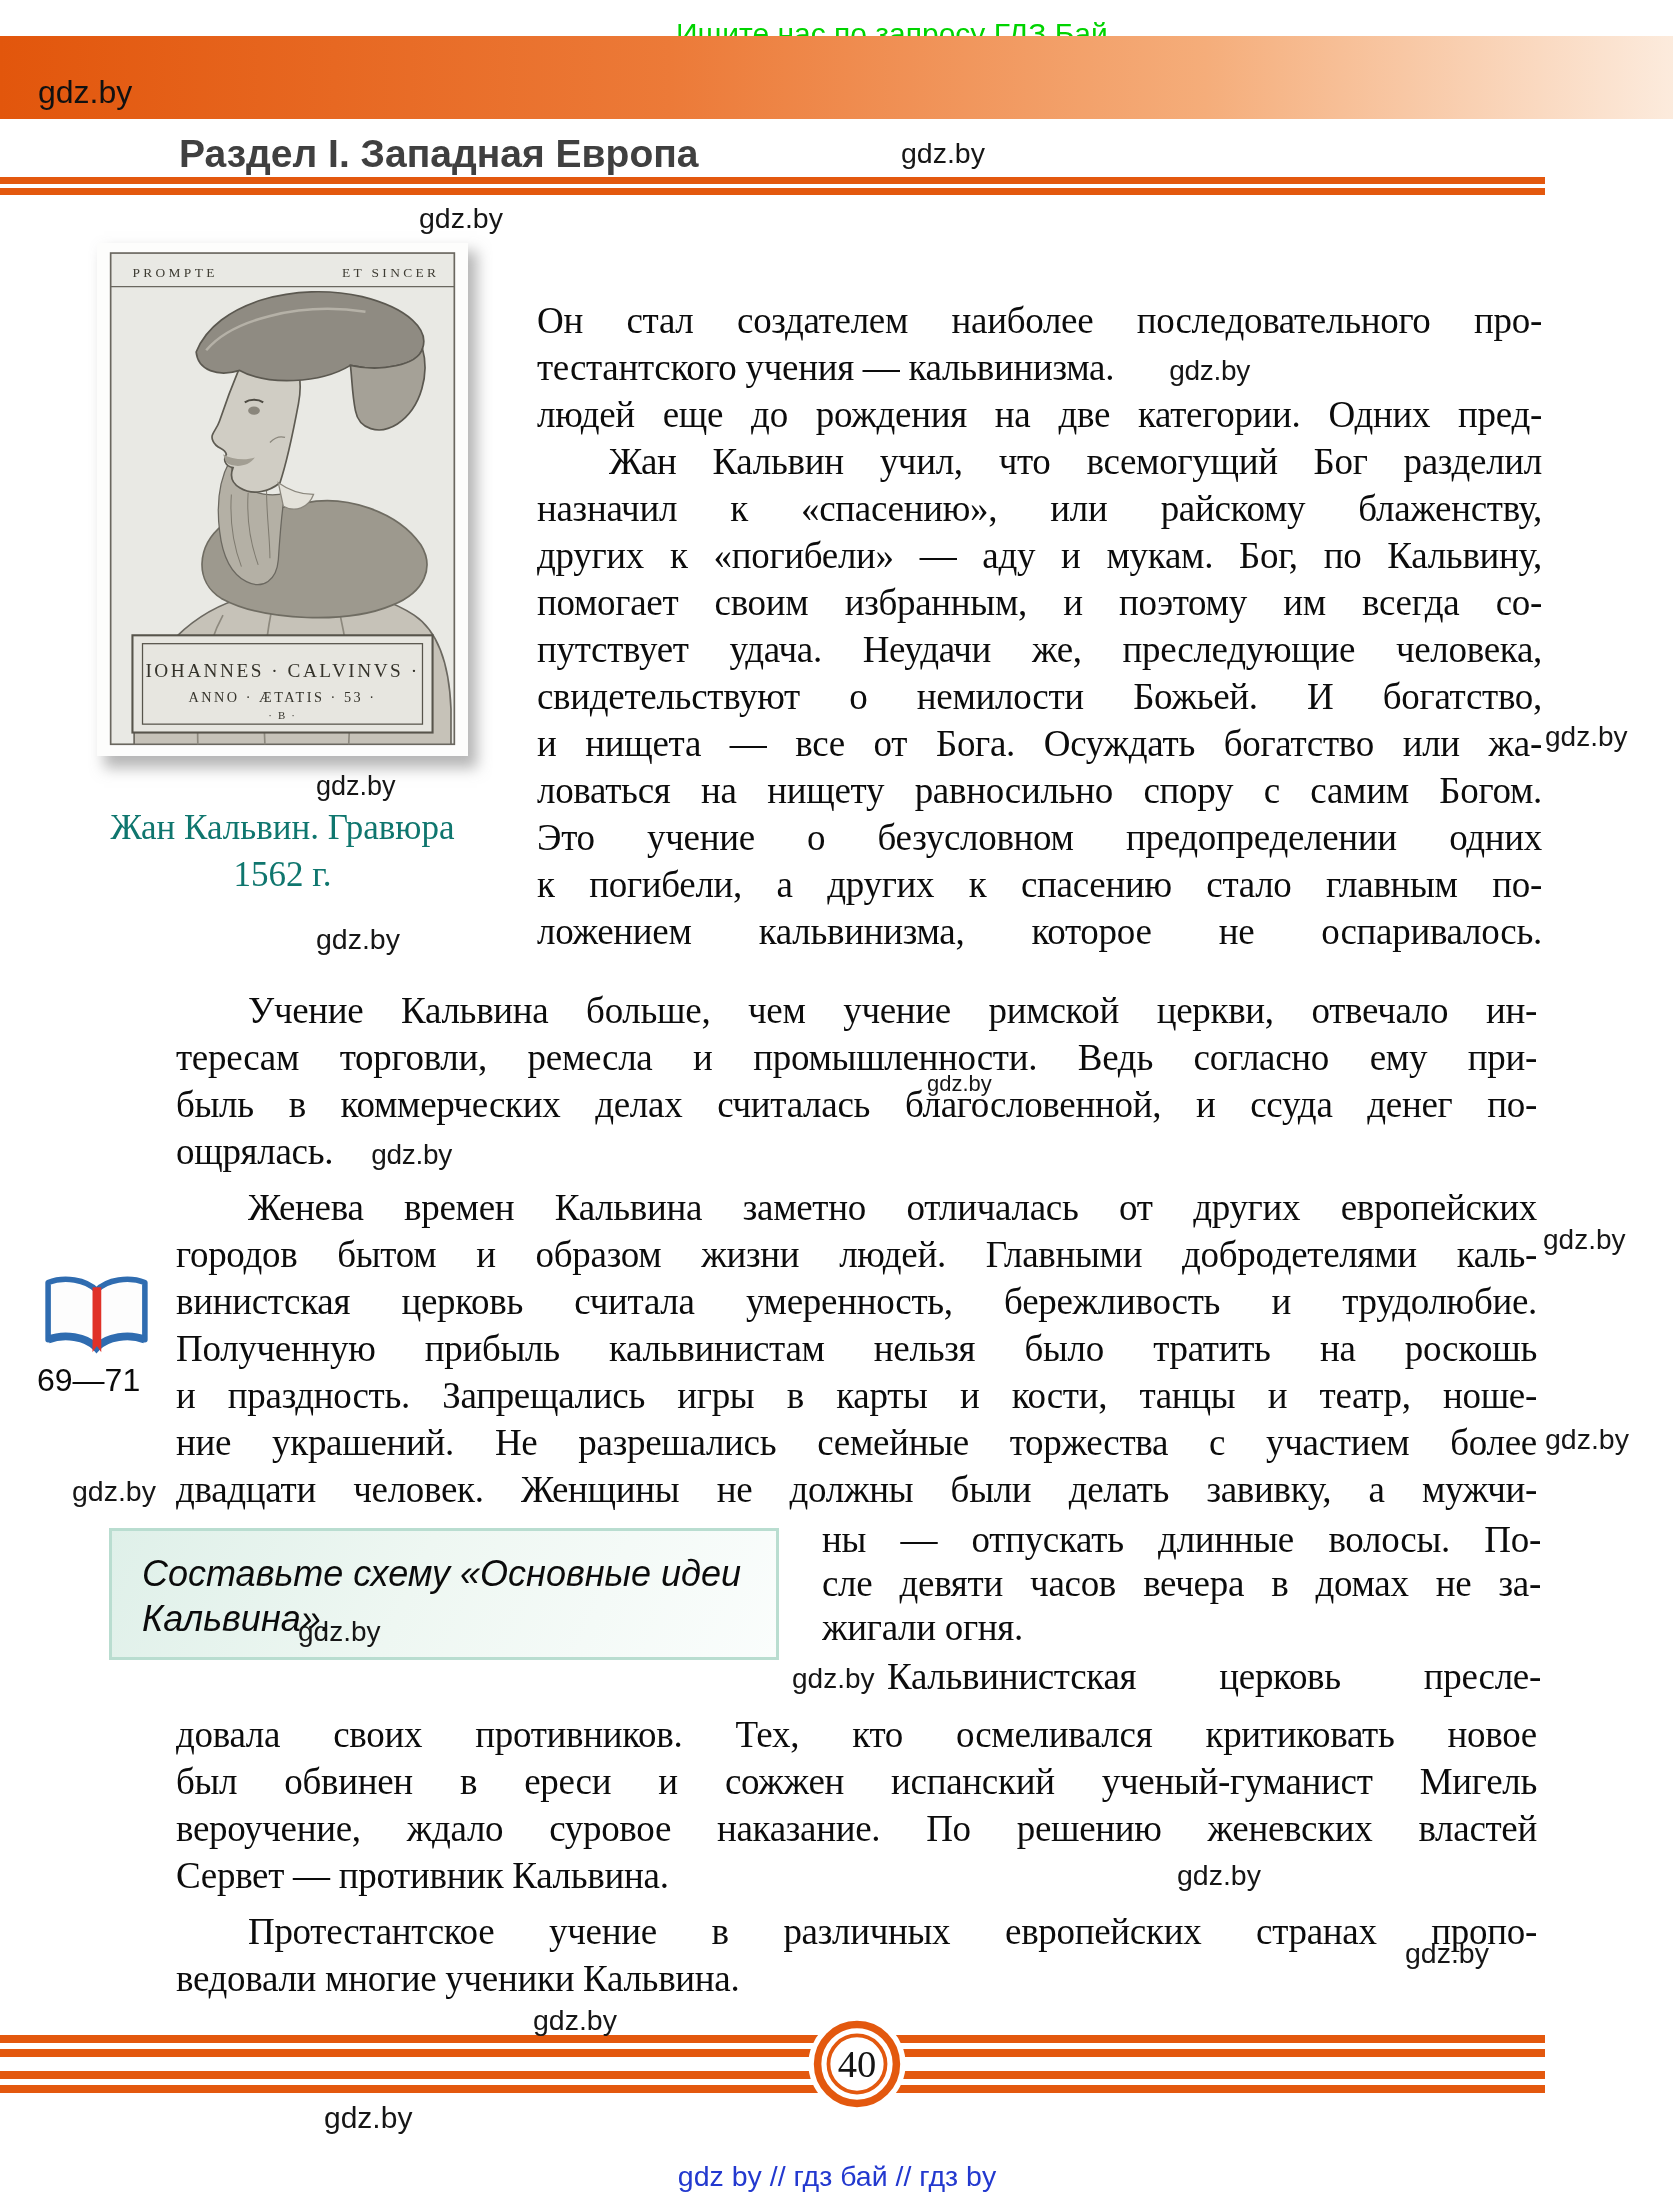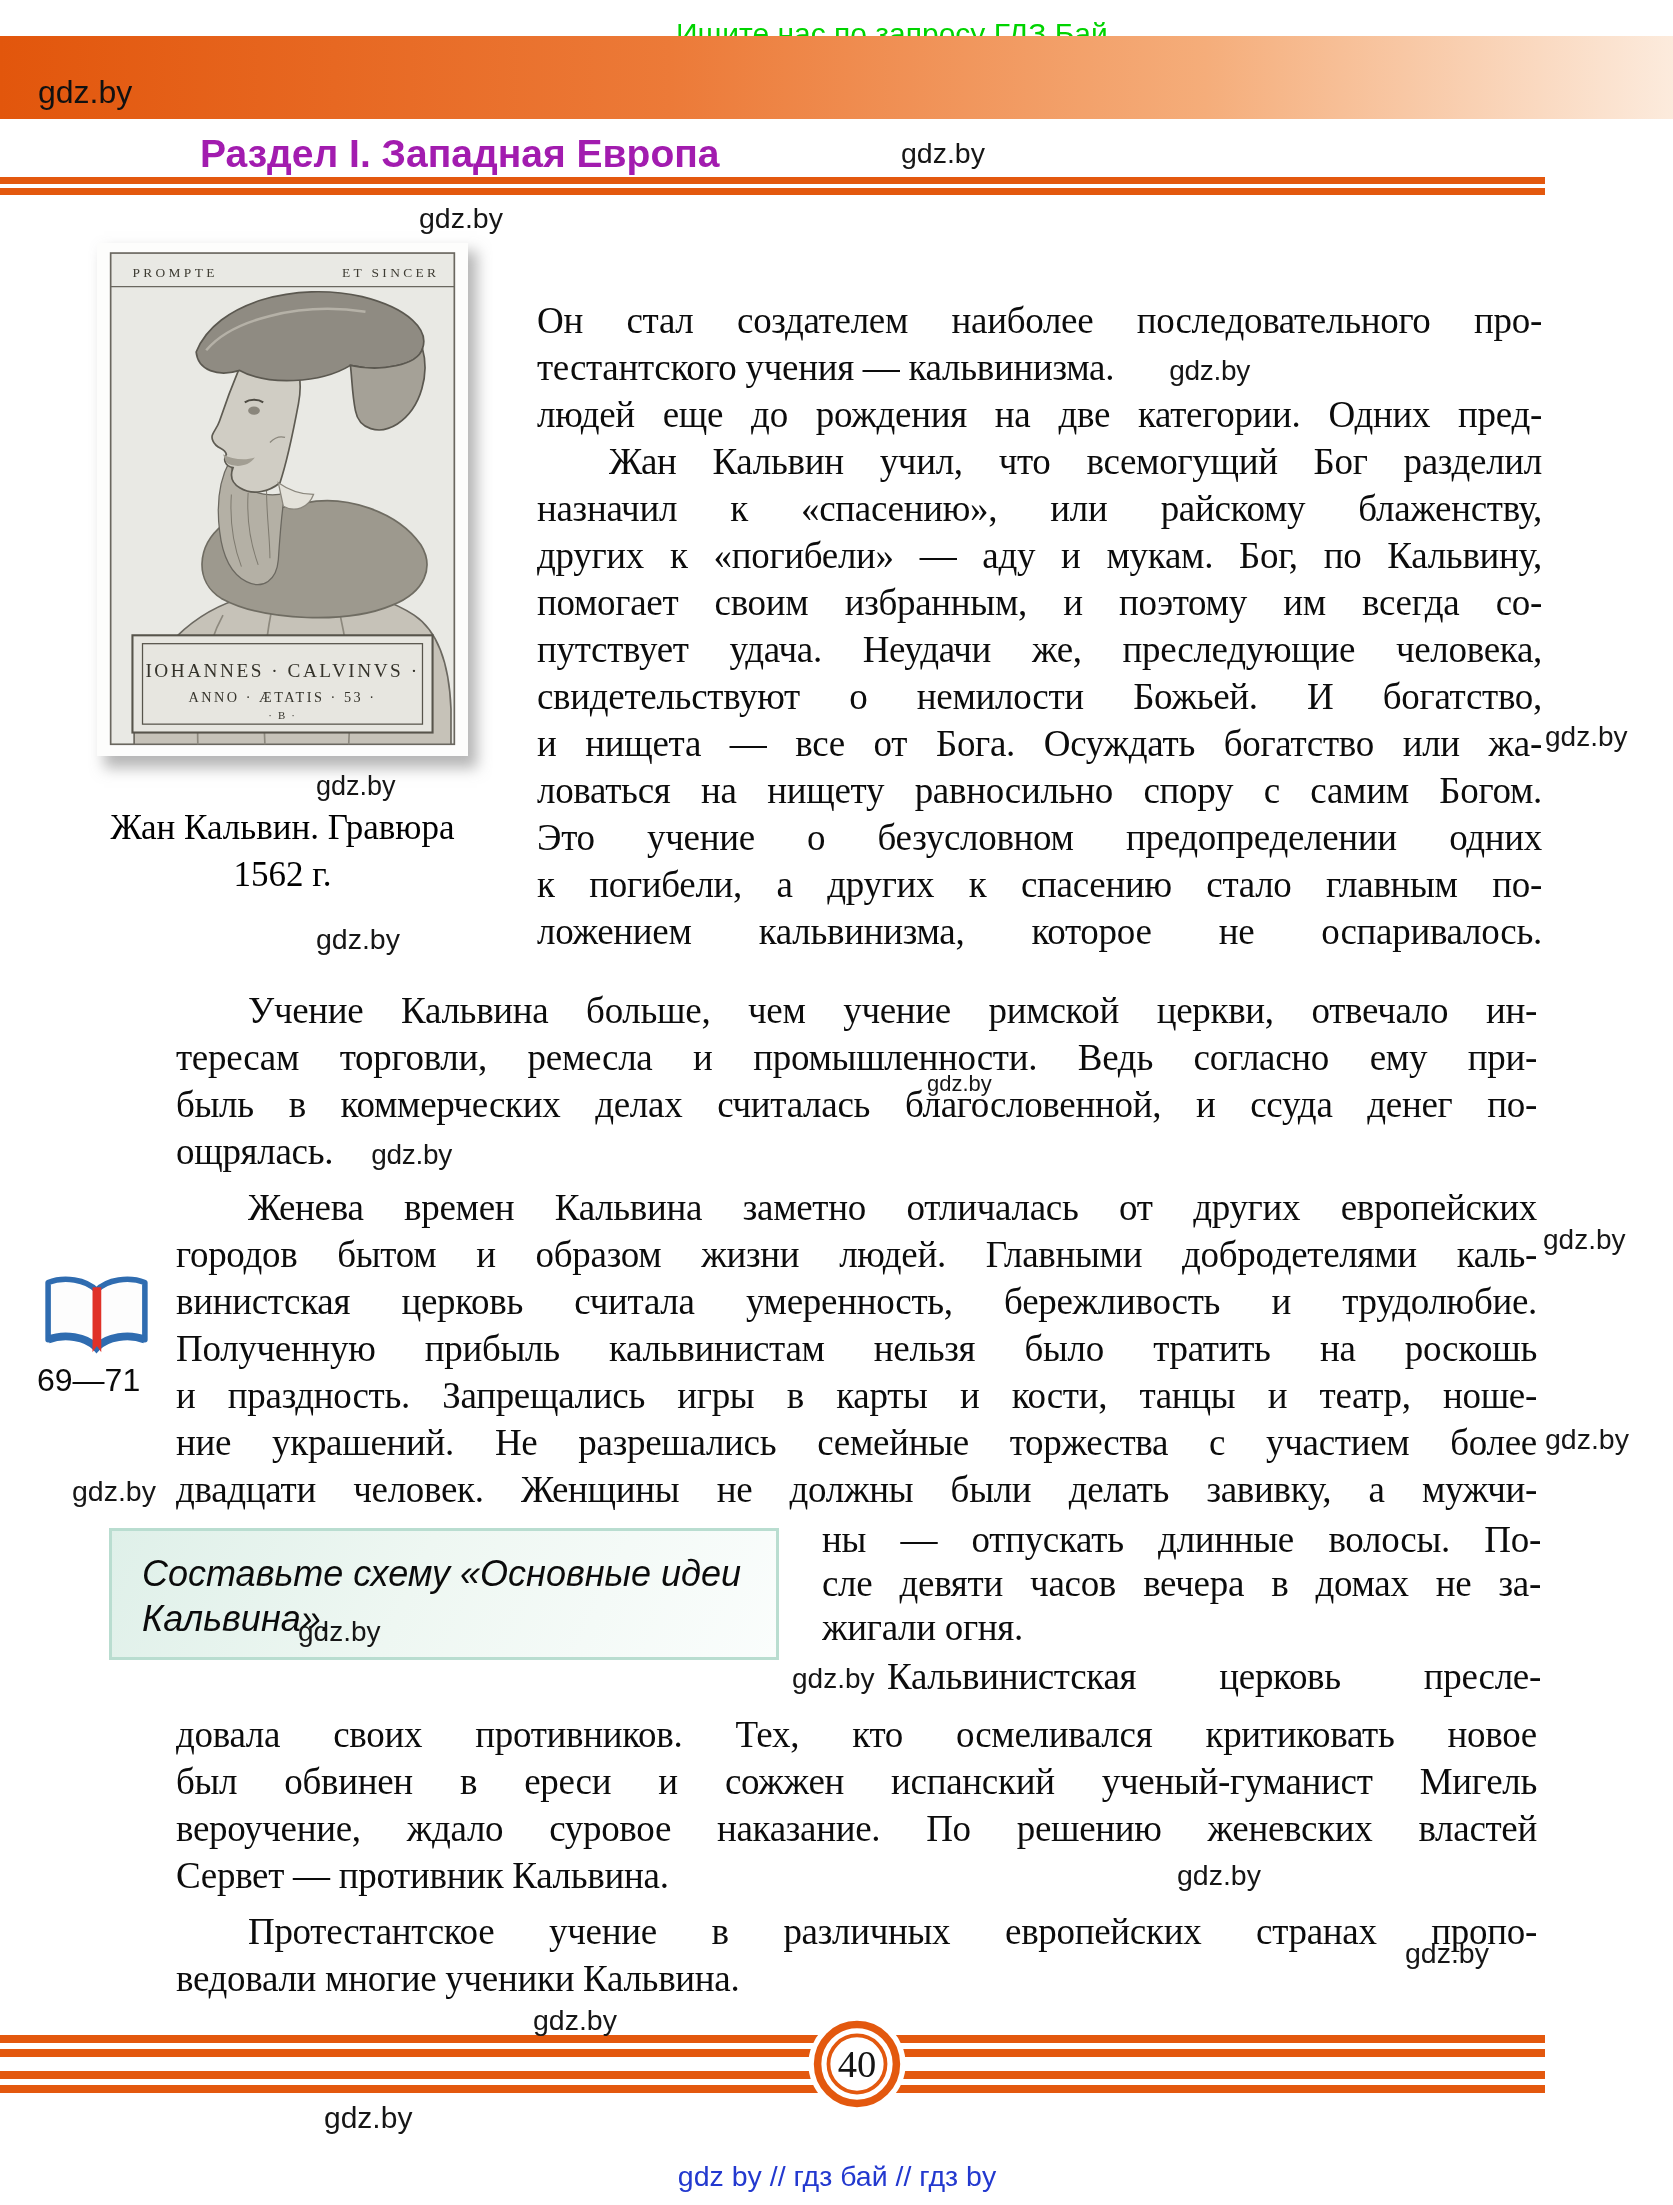--- a/index.html
+++ b/index.html
@@ -10,42 +10,42 @@
   .top-banner{position:absolute;left:676px;top:17px;font-family:"Liberation Sans","DejaVu Sans",sans-serif;
               font-size:30px;color:#00d300;white-space:nowrap;}
 
   
   .header-bar{position:absolute;left:0;top:36px;width:1674px;height:83px;
               background:linear-gradient(90deg,#e2560c 0%,#ec7a38 40%,#f5ad7a 72%,#fcebdd 100%);}
   .bar-wm{position:absolute;left:38px;bottom:8.4px;font-family:"Liberation Sans","DejaVu Sans",sans-serif;
           font-size:32px;color:#111;}
 
   .section-heading{position:absolute;left:179px;top:132px;font-family:"Liberation Sans","DejaVu Sans",sans-serif;
-                   font-size:39px;font-weight:bold;color:#a21caf;white-space:nowrap;margin-left:21px;}
+                   font-size:39px;font-weight:bold;color:#404040;white-space:nowrap;}
 
   .rule{position:absolute;left:0;height:6.7px;background:#e3580e;width:1545px;}
 
   
   .tblock{position:absolute;font-size:37px;letter-spacing:-0.3px;color:#0c0c0c;}
   .line{text-align:justify;text-align-last:justify;overflow:hidden;white-space:normal;}
   .line.last{text-align-last:left;}
   .wm,.wm-inline{font-family:"Liberation Sans","DejaVu Sans",sans-serif;color:#161616;}
   .wm{position:absolute;white-space:nowrap;line-height:1;}
   .wm-inline{font-size:28px;}
 
   
   .portrait{position:absolute;left:97px;top:243px;width:371px;height:513px;background:#fdfdfc;
             box-shadow:8.4px 10px 13.4px 1.7px rgba(110,110,110,.5);}
   .portrait svg{display:block;width:371px;height:513px;}
   .eng-small{font-family:"Liberation Serif","DejaVu Serif",serif;font-size:16px;letter-spacing:4px;fill:#3e3c33;}
   .eng-name{font-family:"Liberation Serif","DejaVu Serif",serif;font-size:23px;letter-spacing:3px;fill:#35332b;text-anchor:middle;}
   .eng-anno{font-family:"Liberation Serif","DejaVu Serif",serif;font-size:17px;letter-spacing:3px;fill:#35332b;text-anchor:middle;}
   .eng-b{font-family:"Liberation Serif","DejaVu Serif",serif;font-size:13px;letter-spacing:2px;fill:#35332b;text-anchor:middle;}
 
-  .caption-line{position:absolute;left:97px;width:371px;text-align:center;font-size:35px;color:#000000;}
+  .caption-line{position:absolute;left:97px;width:371px;text-align:center;font-size:35px;color:#0f766e;}
 
   
   .book-icon{position:absolute;left:37px;top:1273px;width:119px;height:82px;}
   .book-label{position:absolute;left:37px;top:1362px;width:119px;text-align:left;
               font-family:"Liberation Sans","DejaVu Sans",sans-serif;font-size:32px;color:#0b0b0b;}
 
   
   .task-box{position:absolute;left:109px;top:1528px;width:664px;height:126px;
             border:3.4px solid #b9ddd0;
             background:linear-gradient(115deg,#dff0e9 0%,#eef7f2 45%,#fafdfc 100%);}

